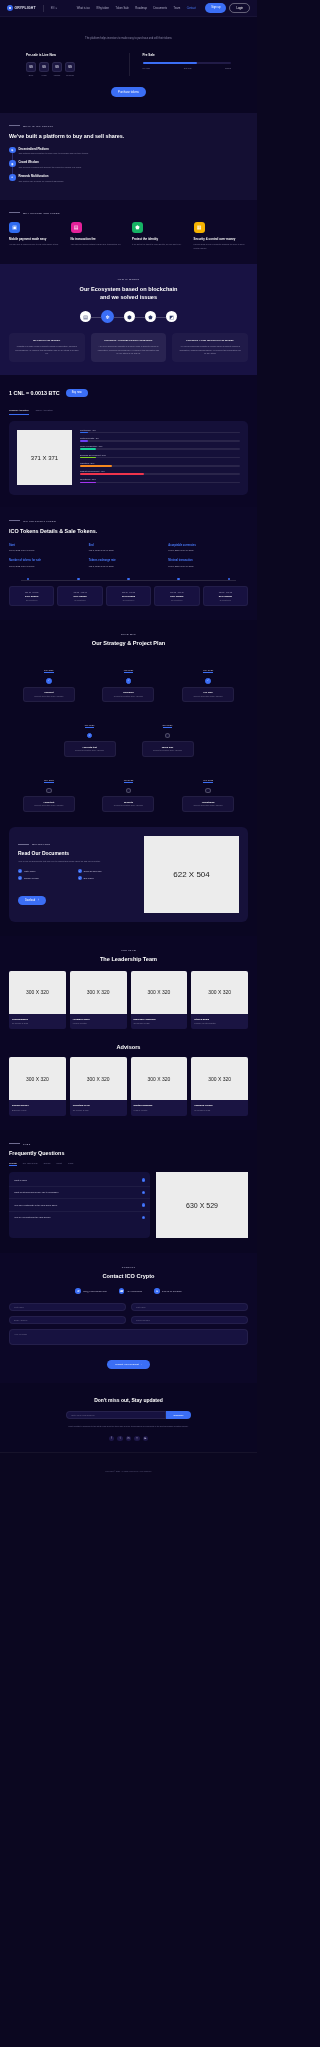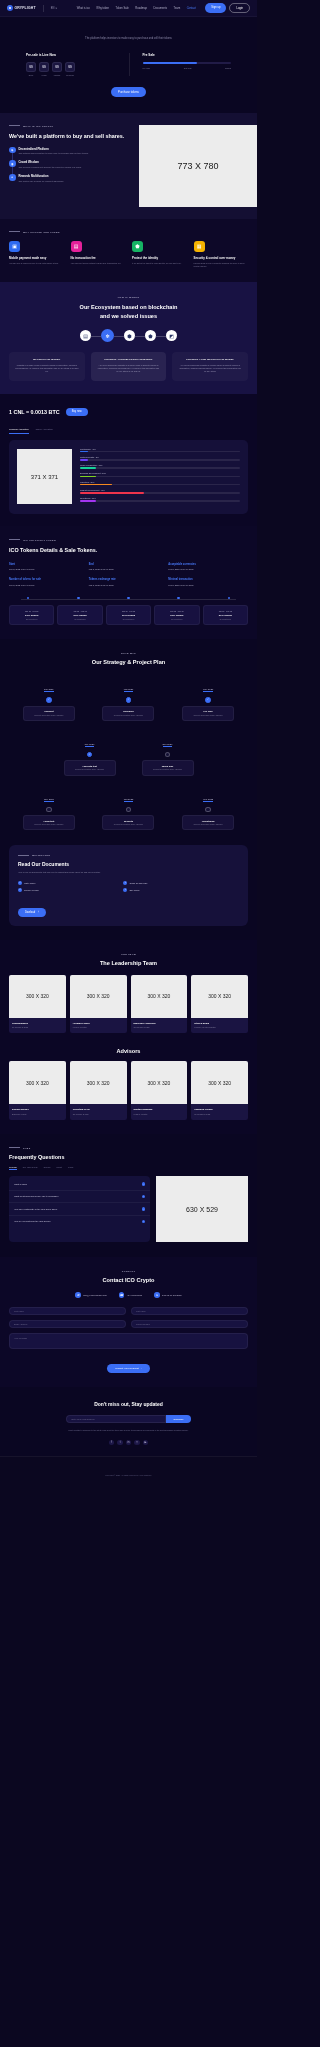--- a/index.html
+++ b/index.html
@@ -369,21 +369,20 @@
       </div>
       <div class="feat">
         <span class="feat-ic">●</span>
         <div>
           <h4>Rewards Multifunction</h4>
           <p>The system pay a bonus for excellent individuals.</p>
         </div>
       </div>
     </div>
   </div>
-  <div class="ph ph-about">773 X 780</div>
 </div>
 
 <div class="why sec">
   <div class="kicker">
     <i></i>
     <span>WHY CHOOSE OUR TOKEN</span>
   </div>
   <div class="why-grid">
     <div class="why-card">
       <div class="why-ic" id="wi0" style="background: rgb(47, 107, 240);">▣</div>
@@ -678,20 +677,21 @@
         <div class="chk">
           <i>✓</i>
           <span>One Pager</span>
         </div>
       </div>
       <span class="dl-btn">
         <span>Dowload</span>
         <span>›</span>
       </span>
     </div>
+    <div class="ph ph-docs">622 X 504</div>
   </div>
 </div>
 
 <div class="team sec">
   <div class="kicker kicker-c">
     <span>OUR TEAM</span>
   </div>
   <h2>The Leadership Team</h2>
   <div class="team-grid">
     <div class="tm">

